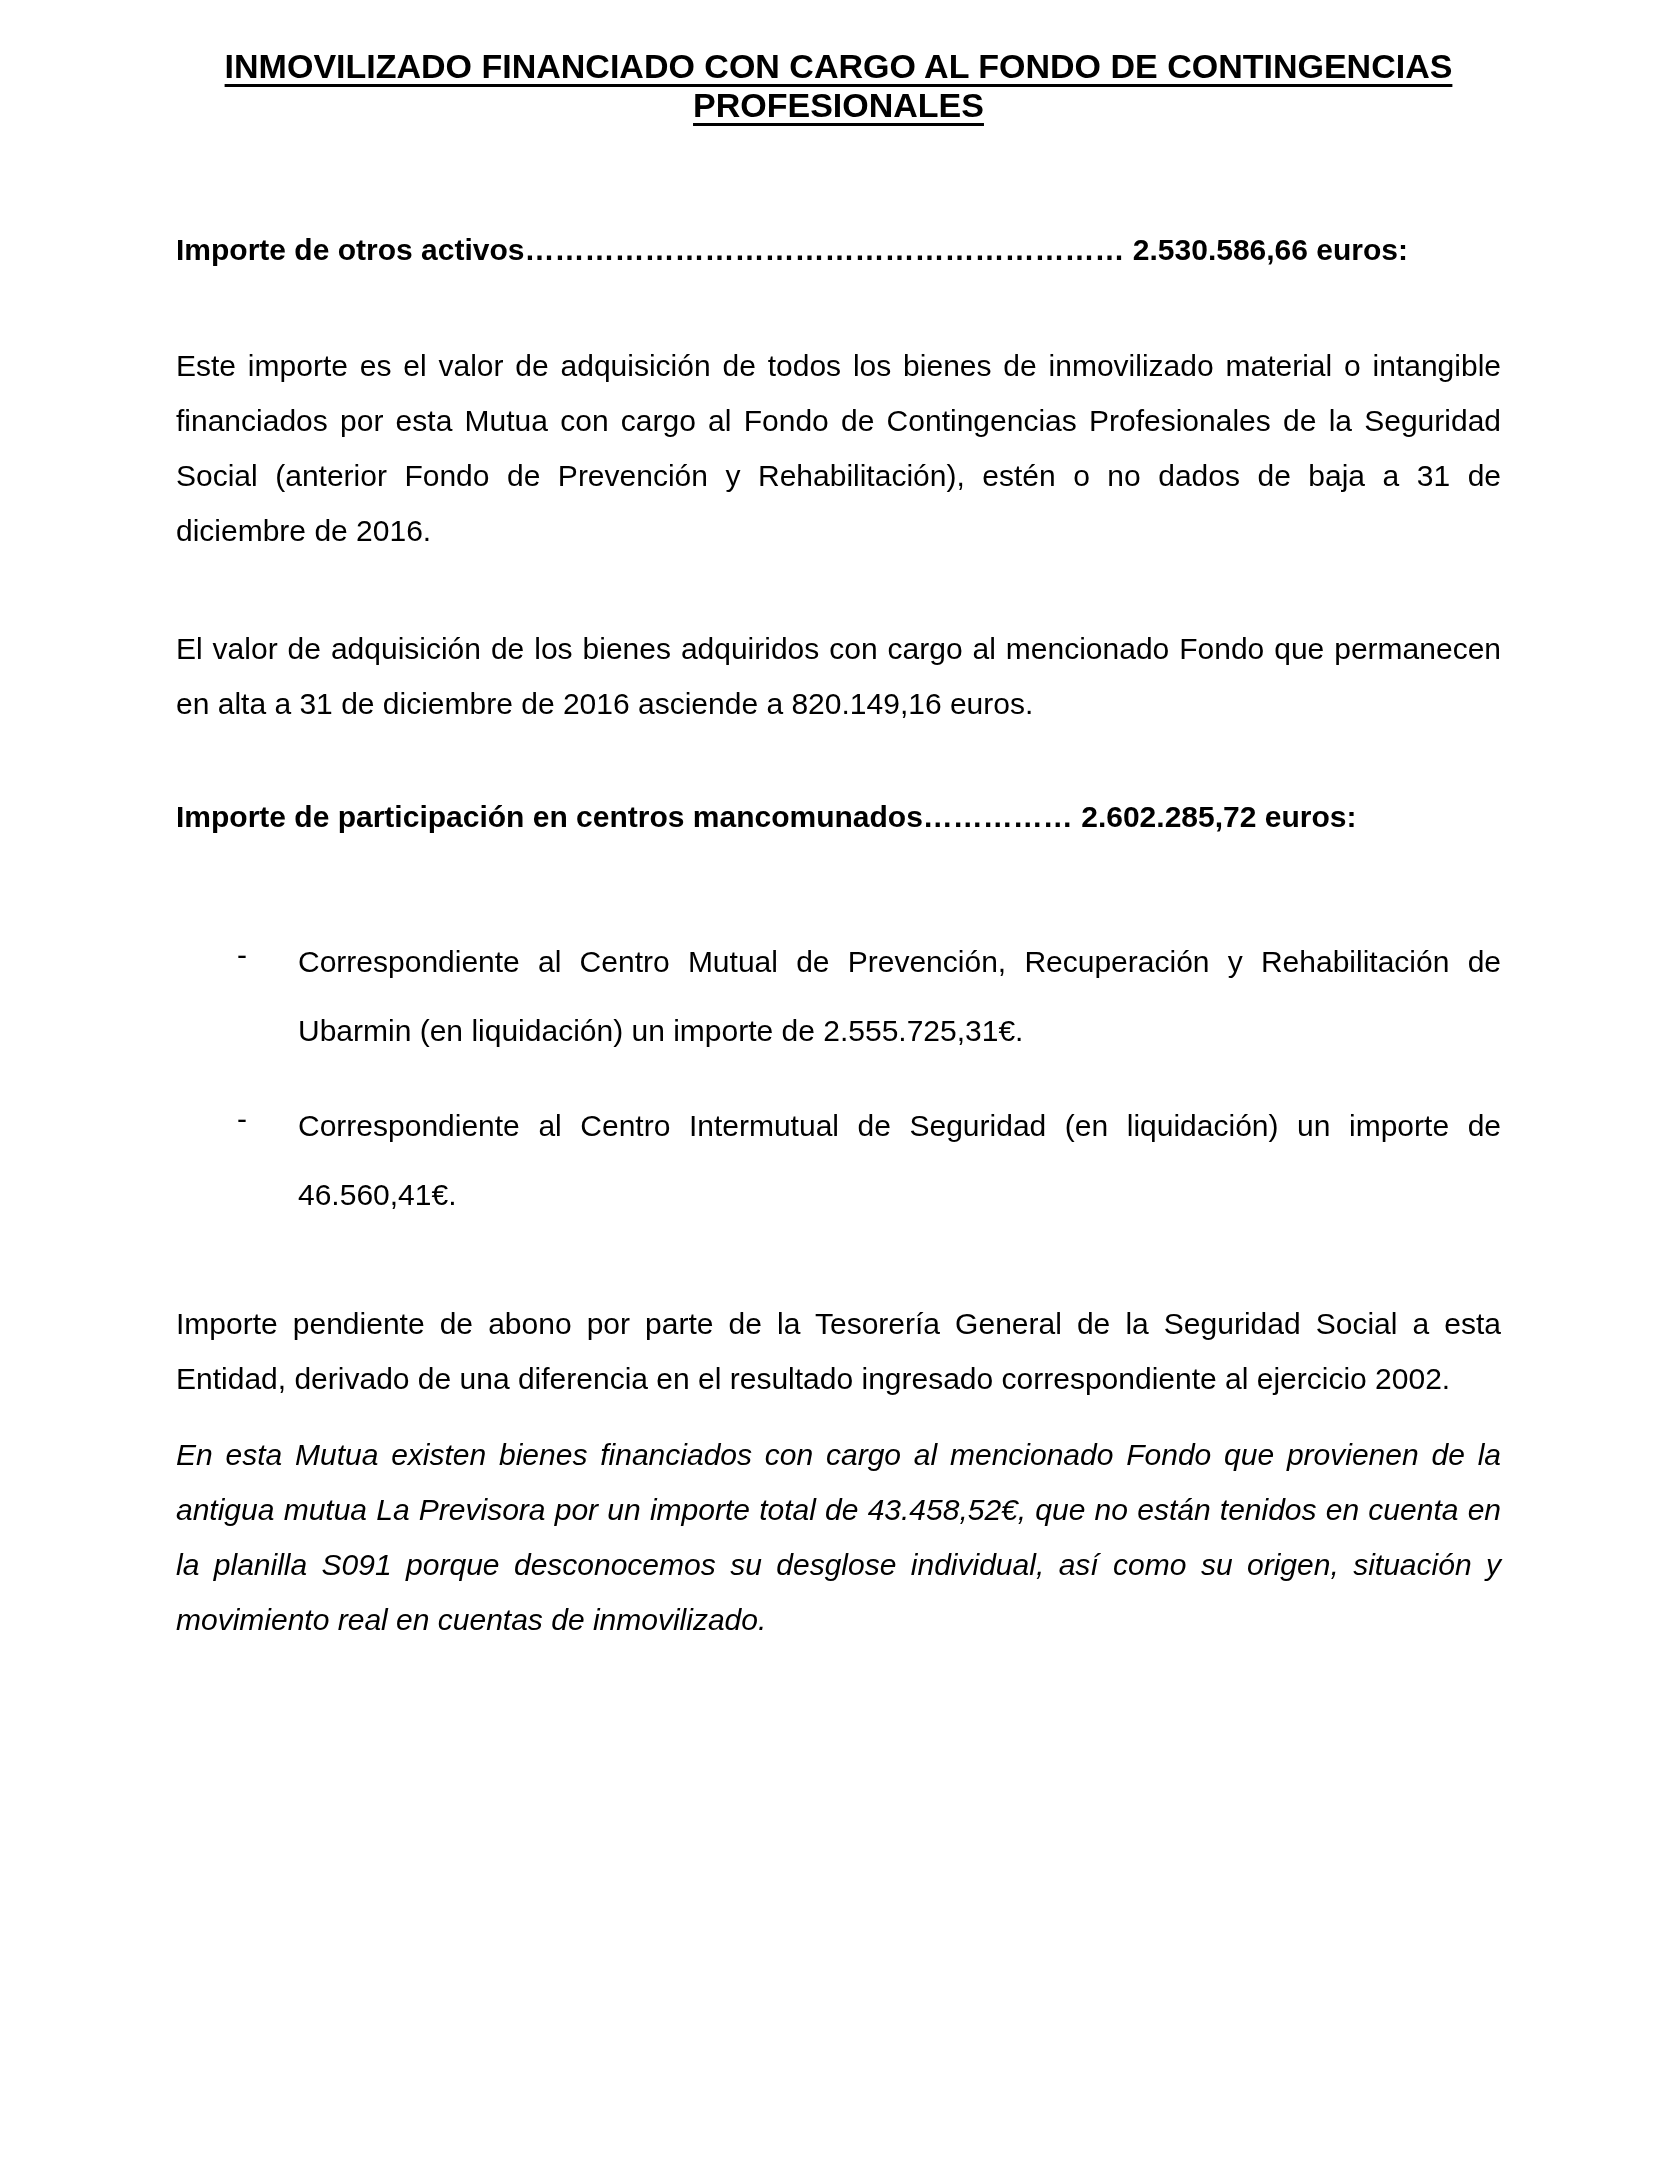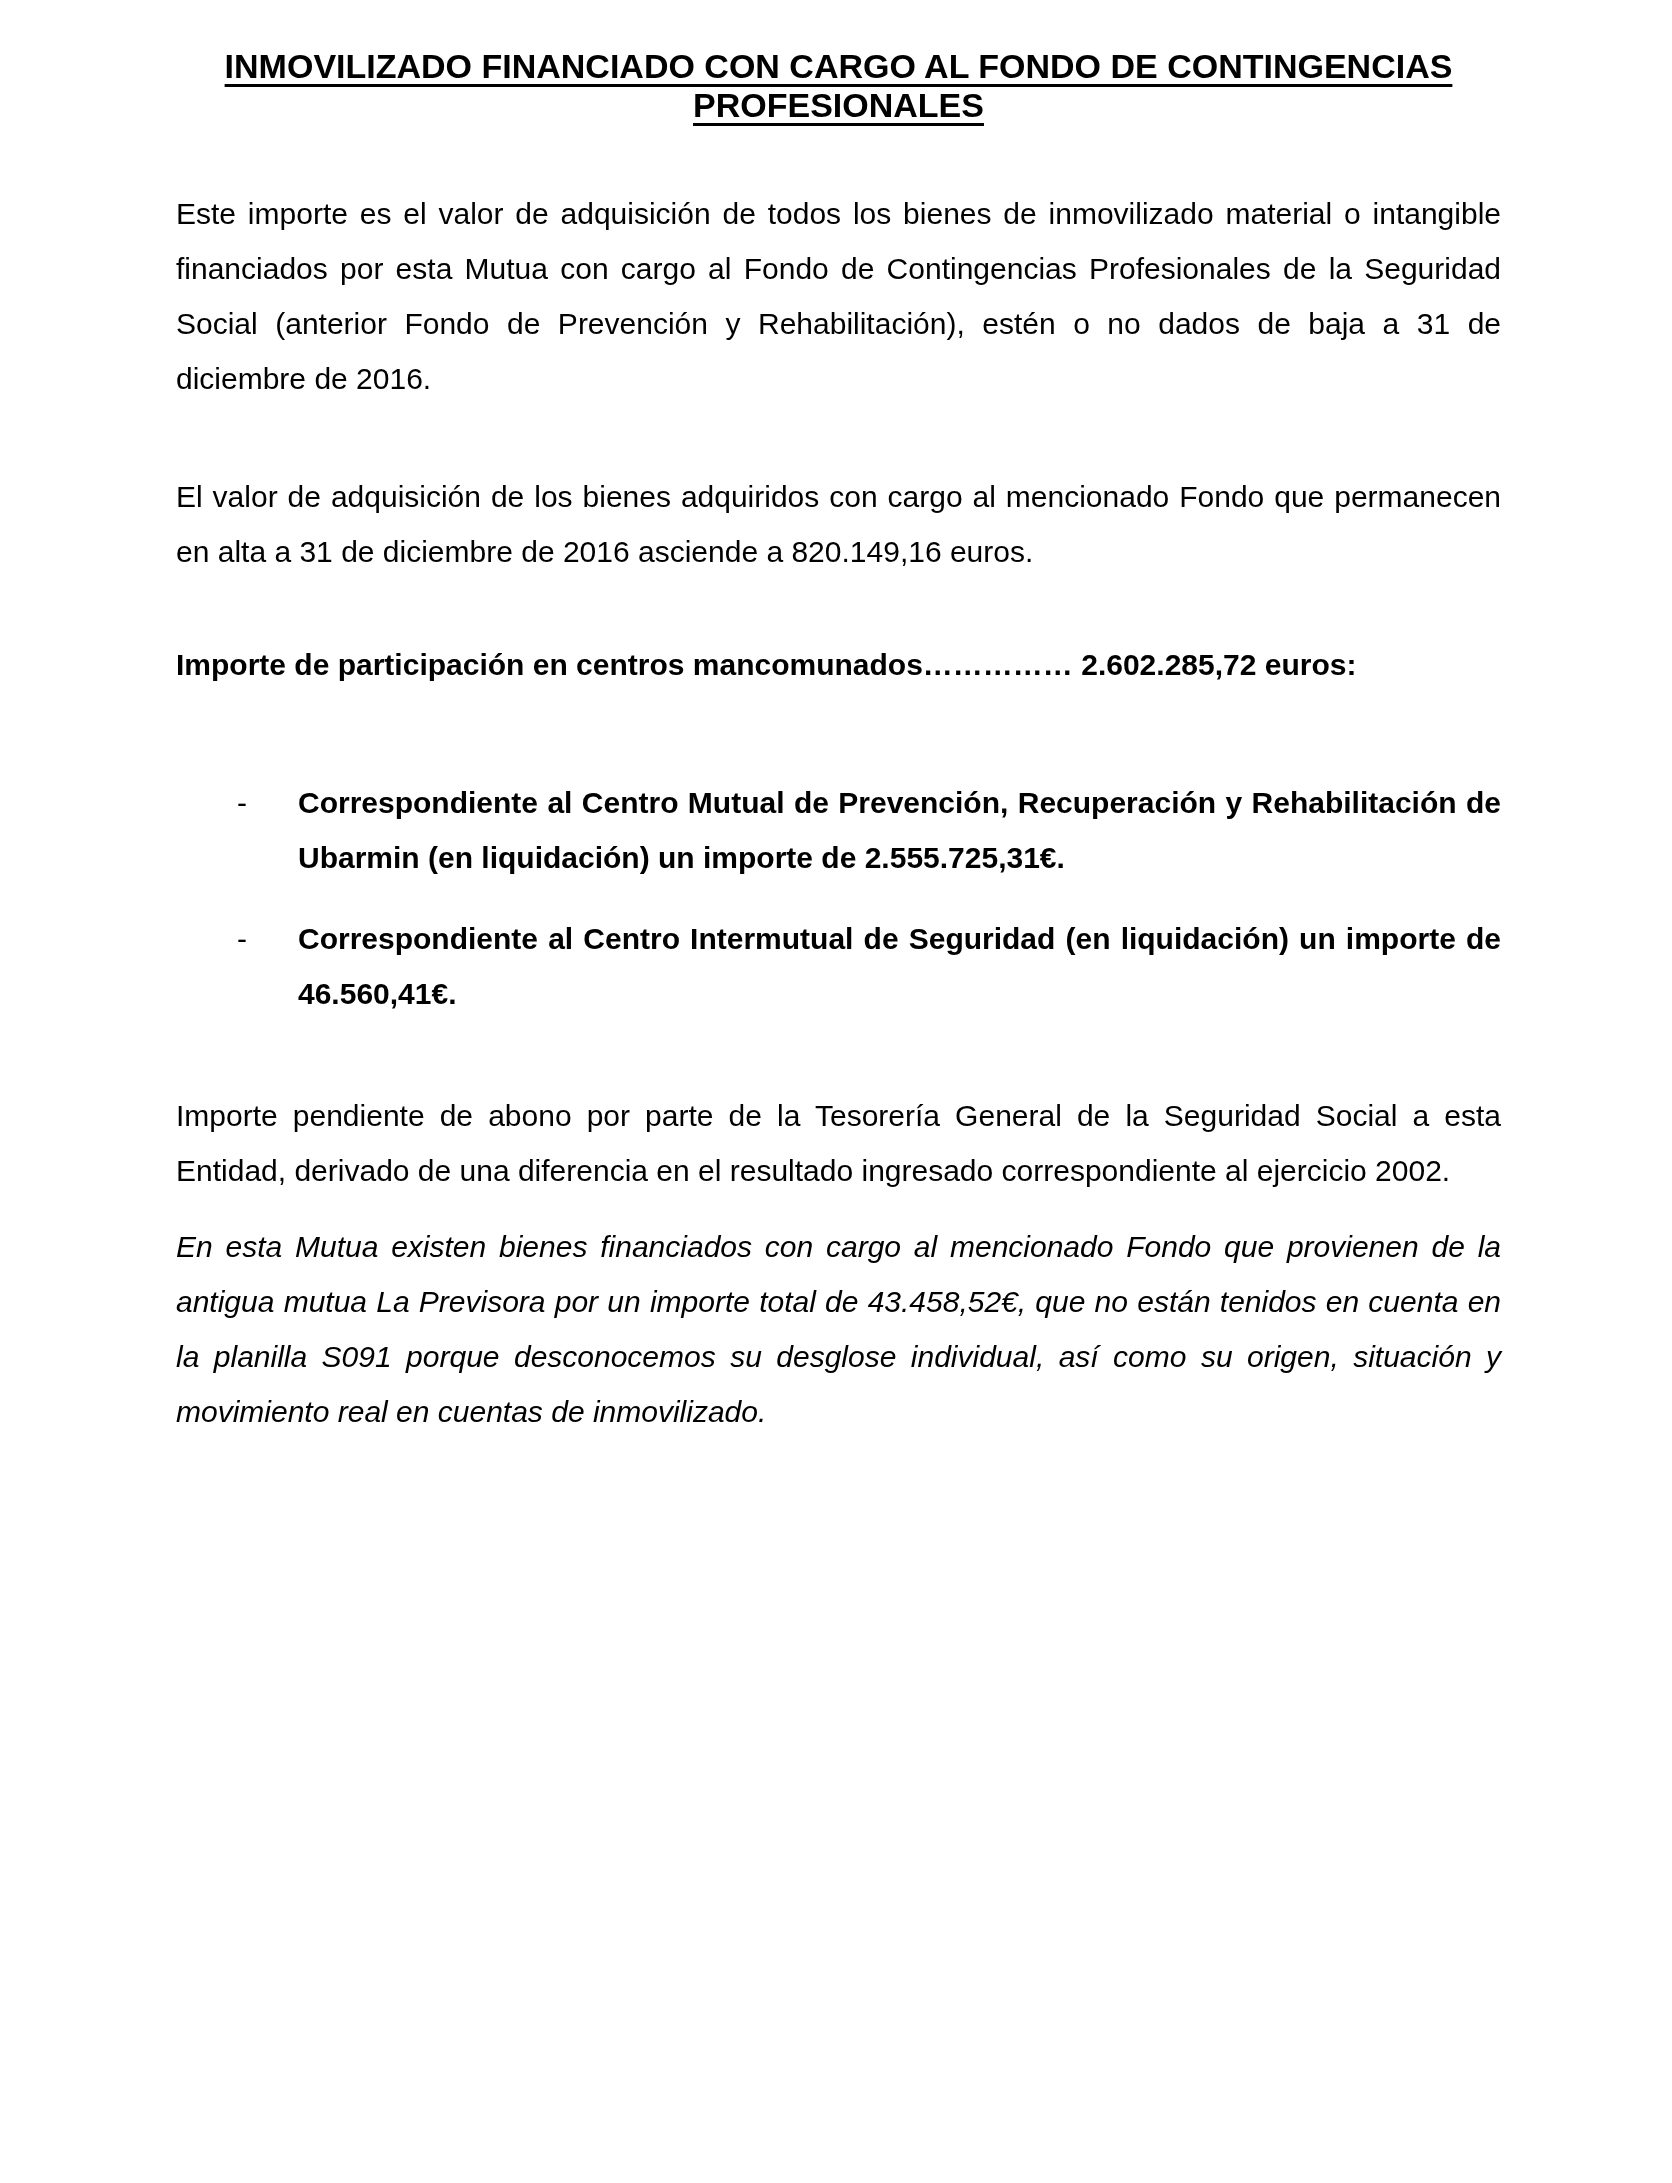--- a/index.html
+++ b/index.html
@@ -55,42 +55,44 @@
   .bullet {
     display: flex;
     padding-left: 61px;
   }
   .bullet-marker {
     flex: 0 0 61px;
     line-height: 55px;
   }
   .bullet-text {
     flex: 1 1 auto;
-    line-height: 55px;
+    line-height: 69px;
     text-align: justify;
-    font-weight: bold;
   }
   .disp-block { font-weight: bold; }
   .disp-line1 {
     line-height: 55px;
     text-align: justify;
     text-align-last: justify;
   }
   .disp-line2 {
     line-height: 55px;
     white-space: nowrap;
   }
 </style>
 </head>
 <body>
 
 <div class="page">
 
   <h1 class="title">INMOVILIZADO FINANCIADO CON CARGO AL FONDO DE CONTINGENCIAS PROFESIONALES</h1>
 
+  <div class="amount-line m-money1">
+    <span>Importe de otros activos</span><span class="al-dots">……………………………………………………</span><span class="al-value">2.530.586,66 euros:</span>
+  </div>
 
   <p class="para m-p1">Este importe es el valor de adquisición de todos los bienes de inmovilizado material o intangible financiados por esta Mutua con cargo al Fondo de Contingencias Profesionales de la Seguridad Social (anterior Fondo de Prevención y Rehabilitación), estén o no dados de baja a 31 de diciembre de 2016.</p>
 
   <p class="para m-p2">El valor de adquisición de los bienes adquiridos con cargo al mencionado Fondo que permanecen en alta a 31 de diciembre de 2016 asciende a 820.149,16 euros.</p>
 
   <div class="amount-line m-money2">
     <span>Importe de participación en centros mancomunados</span><span class="al-dots">……………</span><span class="al-value">2.602.285,72 euros:</span>
   </div>
 
   <div class="bullet m-b1">

